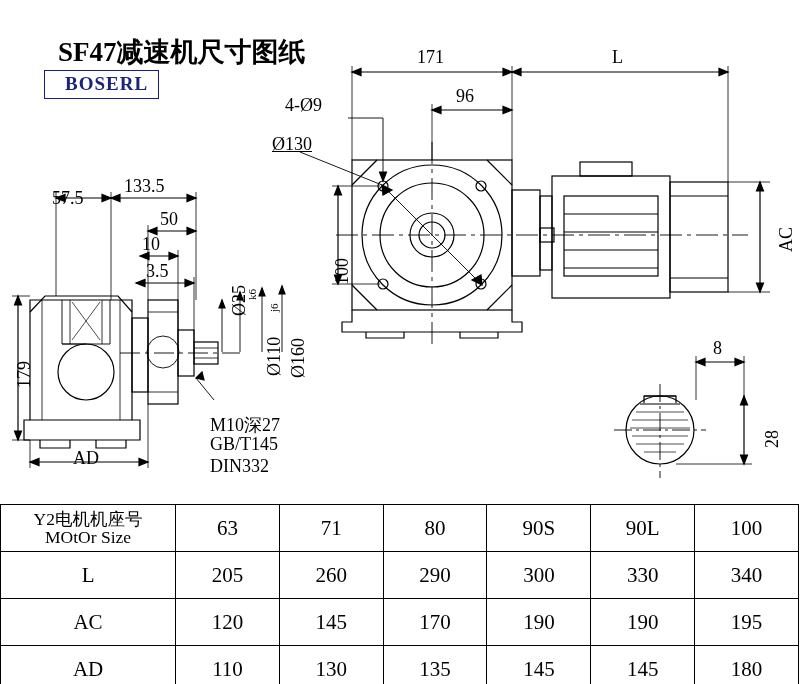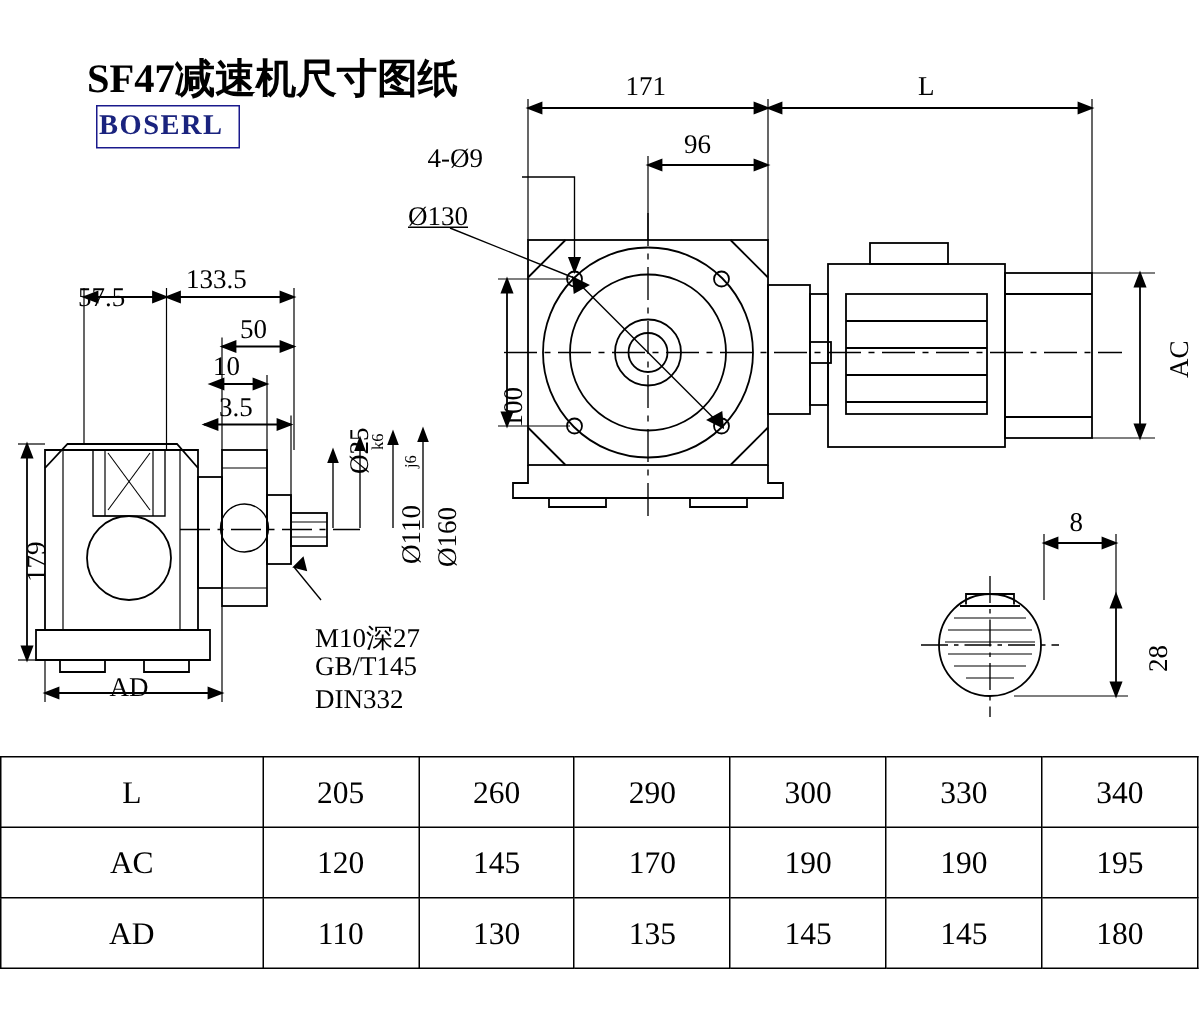--- a/index.html
+++ b/index.html
@@ -5,23 +5,23 @@
   html,body{margin:0;padding:0;background:#ffffff;}
   body{width:800px;height:684px;position:relative;font-family:"Liberation Serif",serif;color:#000;}
   #stage{position:relative;width:800px;height:684px;overflow:hidden;}
 
   .title{
     position:absolute;left:58px;top:18px;
     font-family:"Liberation Serif",serif;
     font-size:27px;font-weight:bold;letter-spacing:0px;margin-top:16px;
   }
   .logo{
-    position:absolute;left:64px;top:70px;
+    position:absolute;left:44px;top:70px;
     border:1.5px solid #1a1a8c;
-    padding:2px 10px 3px 1px;
+    padding:2px 10px 3px 20px;
     color:#1a237e;
     font-family:"Liberation Serif",serif;
     font-size:19px;font-weight:bold;letter-spacing:1px;
   }
 
   svg.draw{position:absolute;left:0;top:0;width:800px;height:684px;}
 
   
   .tbl{
     position:absolute;left:0;top:504px;width:799px;
@@ -272,20 +272,32 @@
 
   <div class="lbl b" style="left:713px;top:338px;">8</div>
   <div class="lbl b rot" style="left:762px;top:448px;transform:rotate(-90deg);">28</div>
 
   <div class="lbl b" style="left:210px;top:413px;">M10深27</div>
   <div class="lbl b" style="left:210px;top:434px;">GB/T145</div>
   <div class="lbl b" style="left:210px;top:456px;">DIN332</div>
 
   <table class="tbl">
     <tbody>
+      <tr>
+        <td class="head">
+          <span class="cn">Y2电机机座号</span>
+          <span class="en">MOtOr Size</span>
+        </td>
+        <td class="val">63</td>
+        <td class="val">71</td>
+        <td class="val">80</td>
+        <td class="val">90S</td>
+        <td class="val">90L</td>
+        <td class="val">100</td>
+      </tr>
       <tr>
         <td class="rowlabel">L</td>
         <td class="val">205</td>
         <td class="val">260</td>
         <td class="val">290</td>
         <td class="val">300</td>
         <td class="val">330</td>
         <td class="val">340</td>
       </tr>
       <tr>

